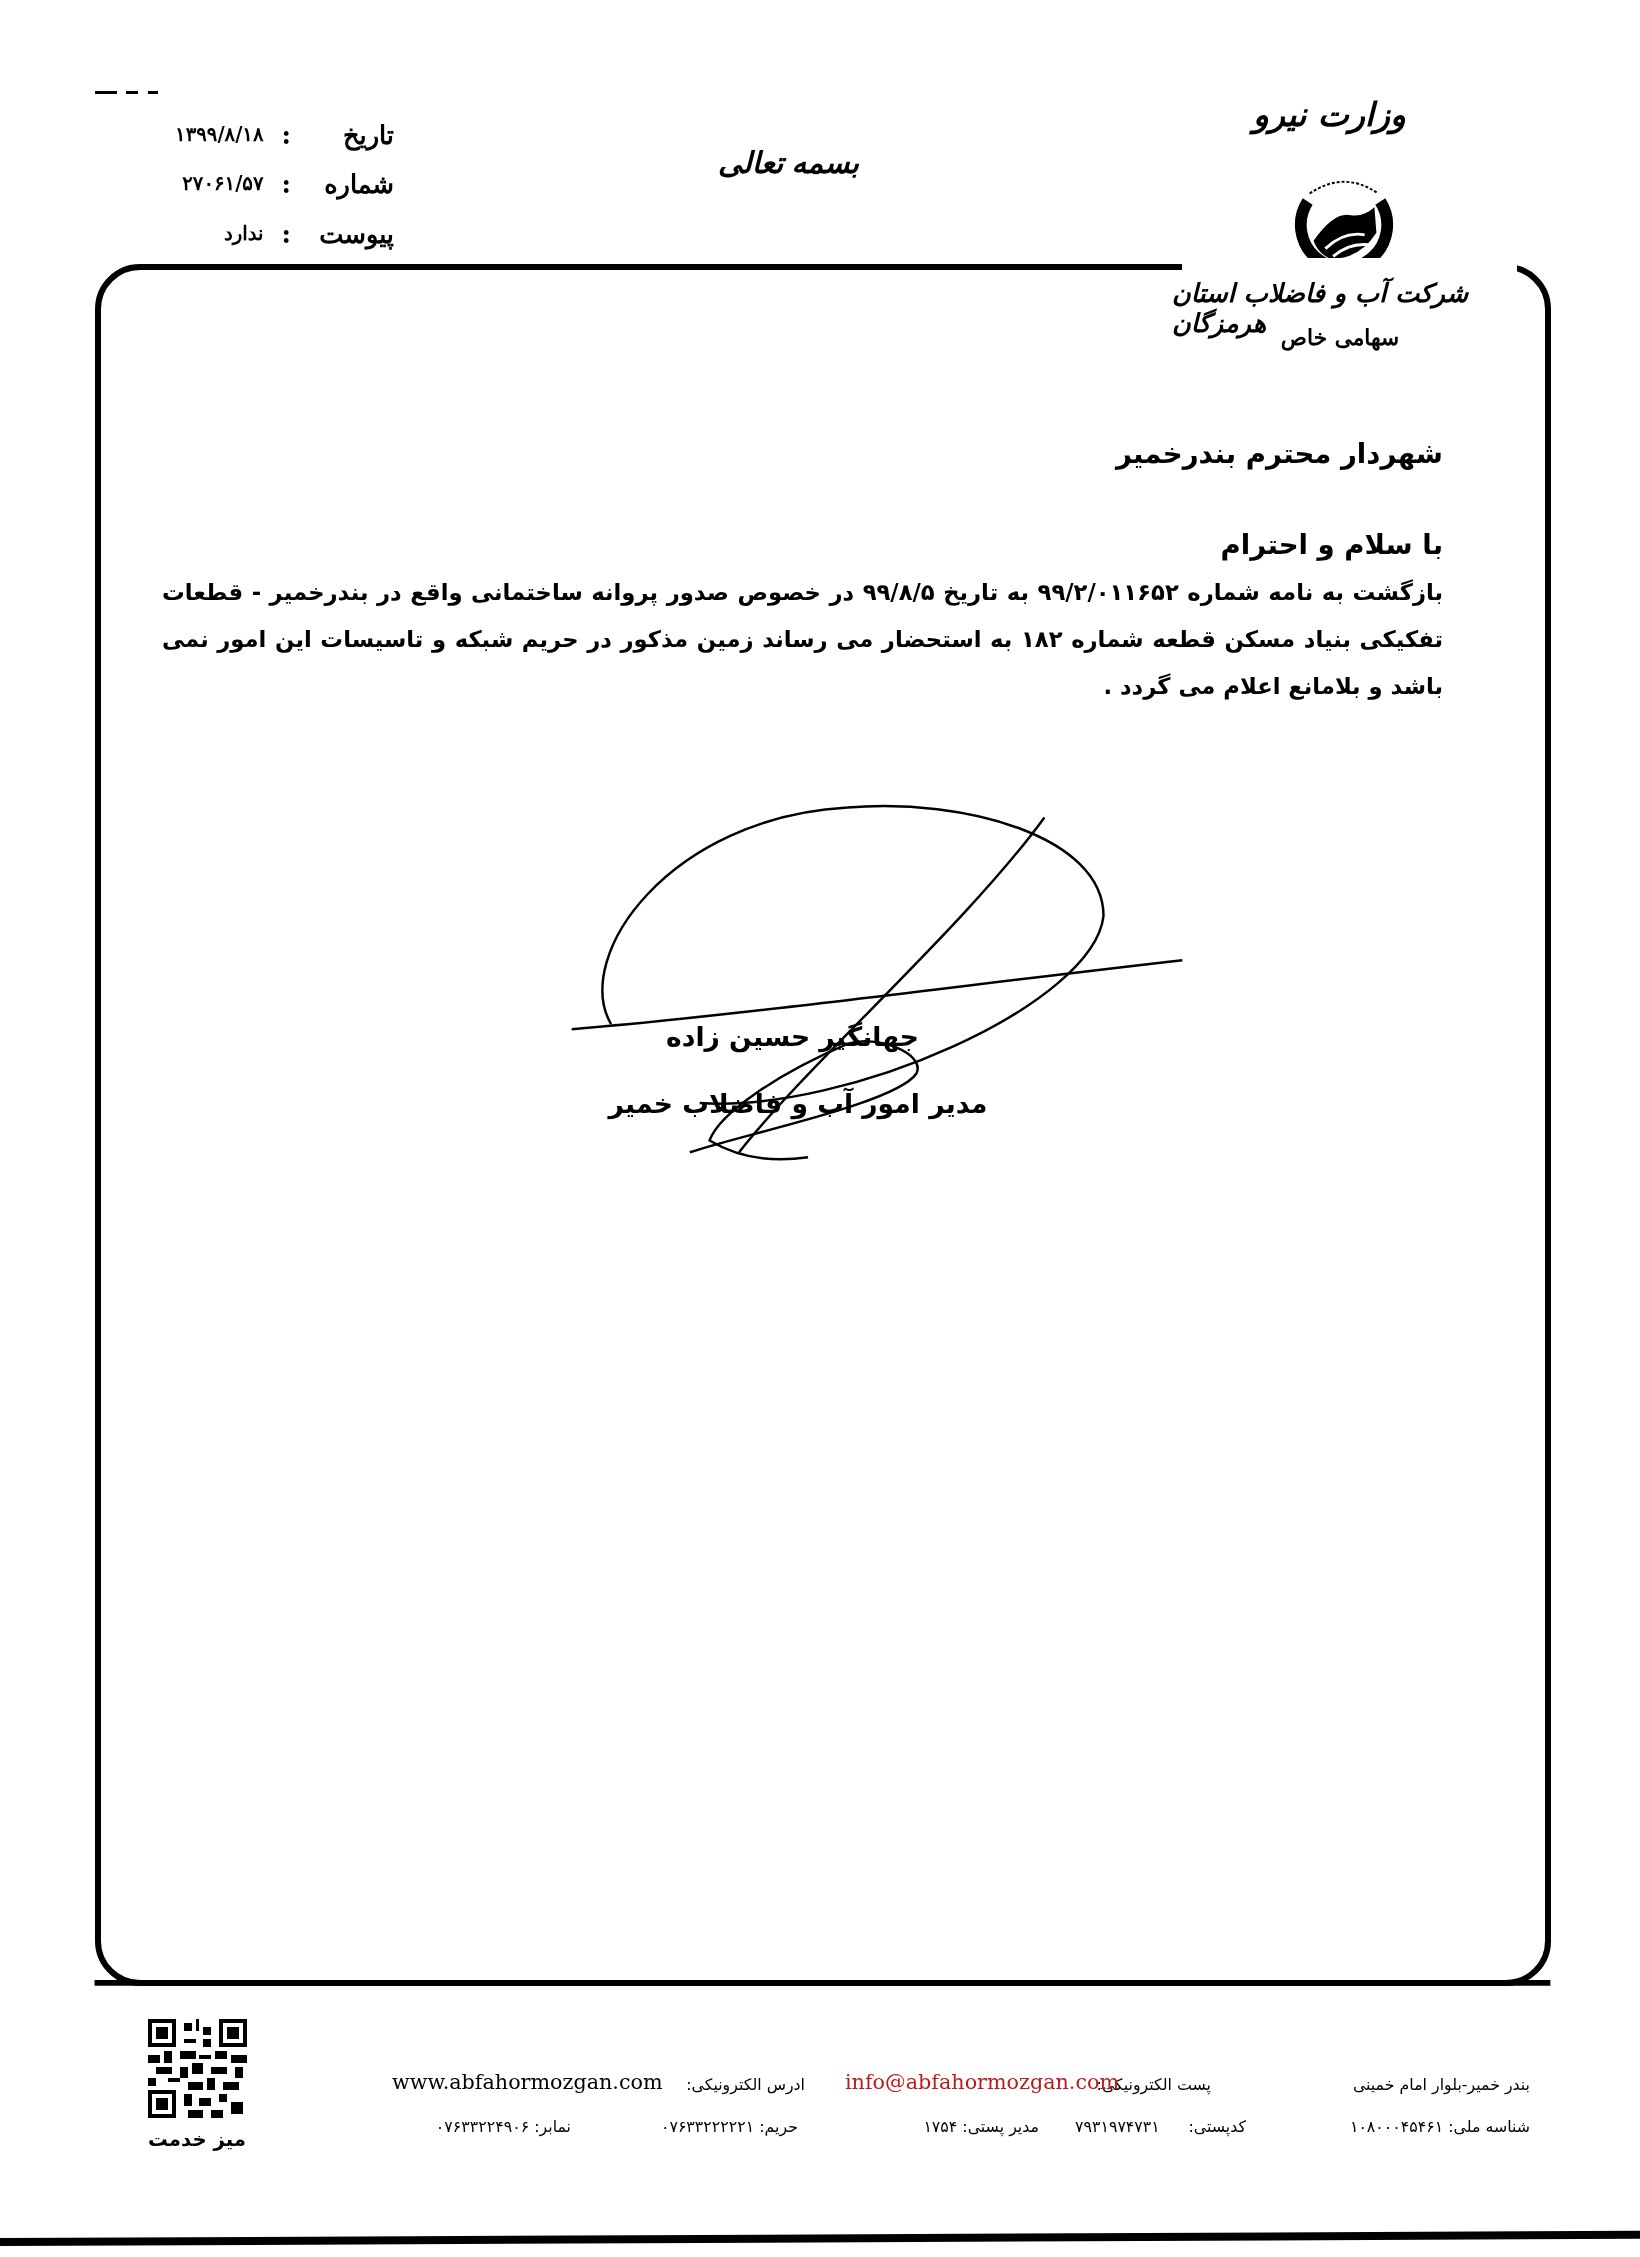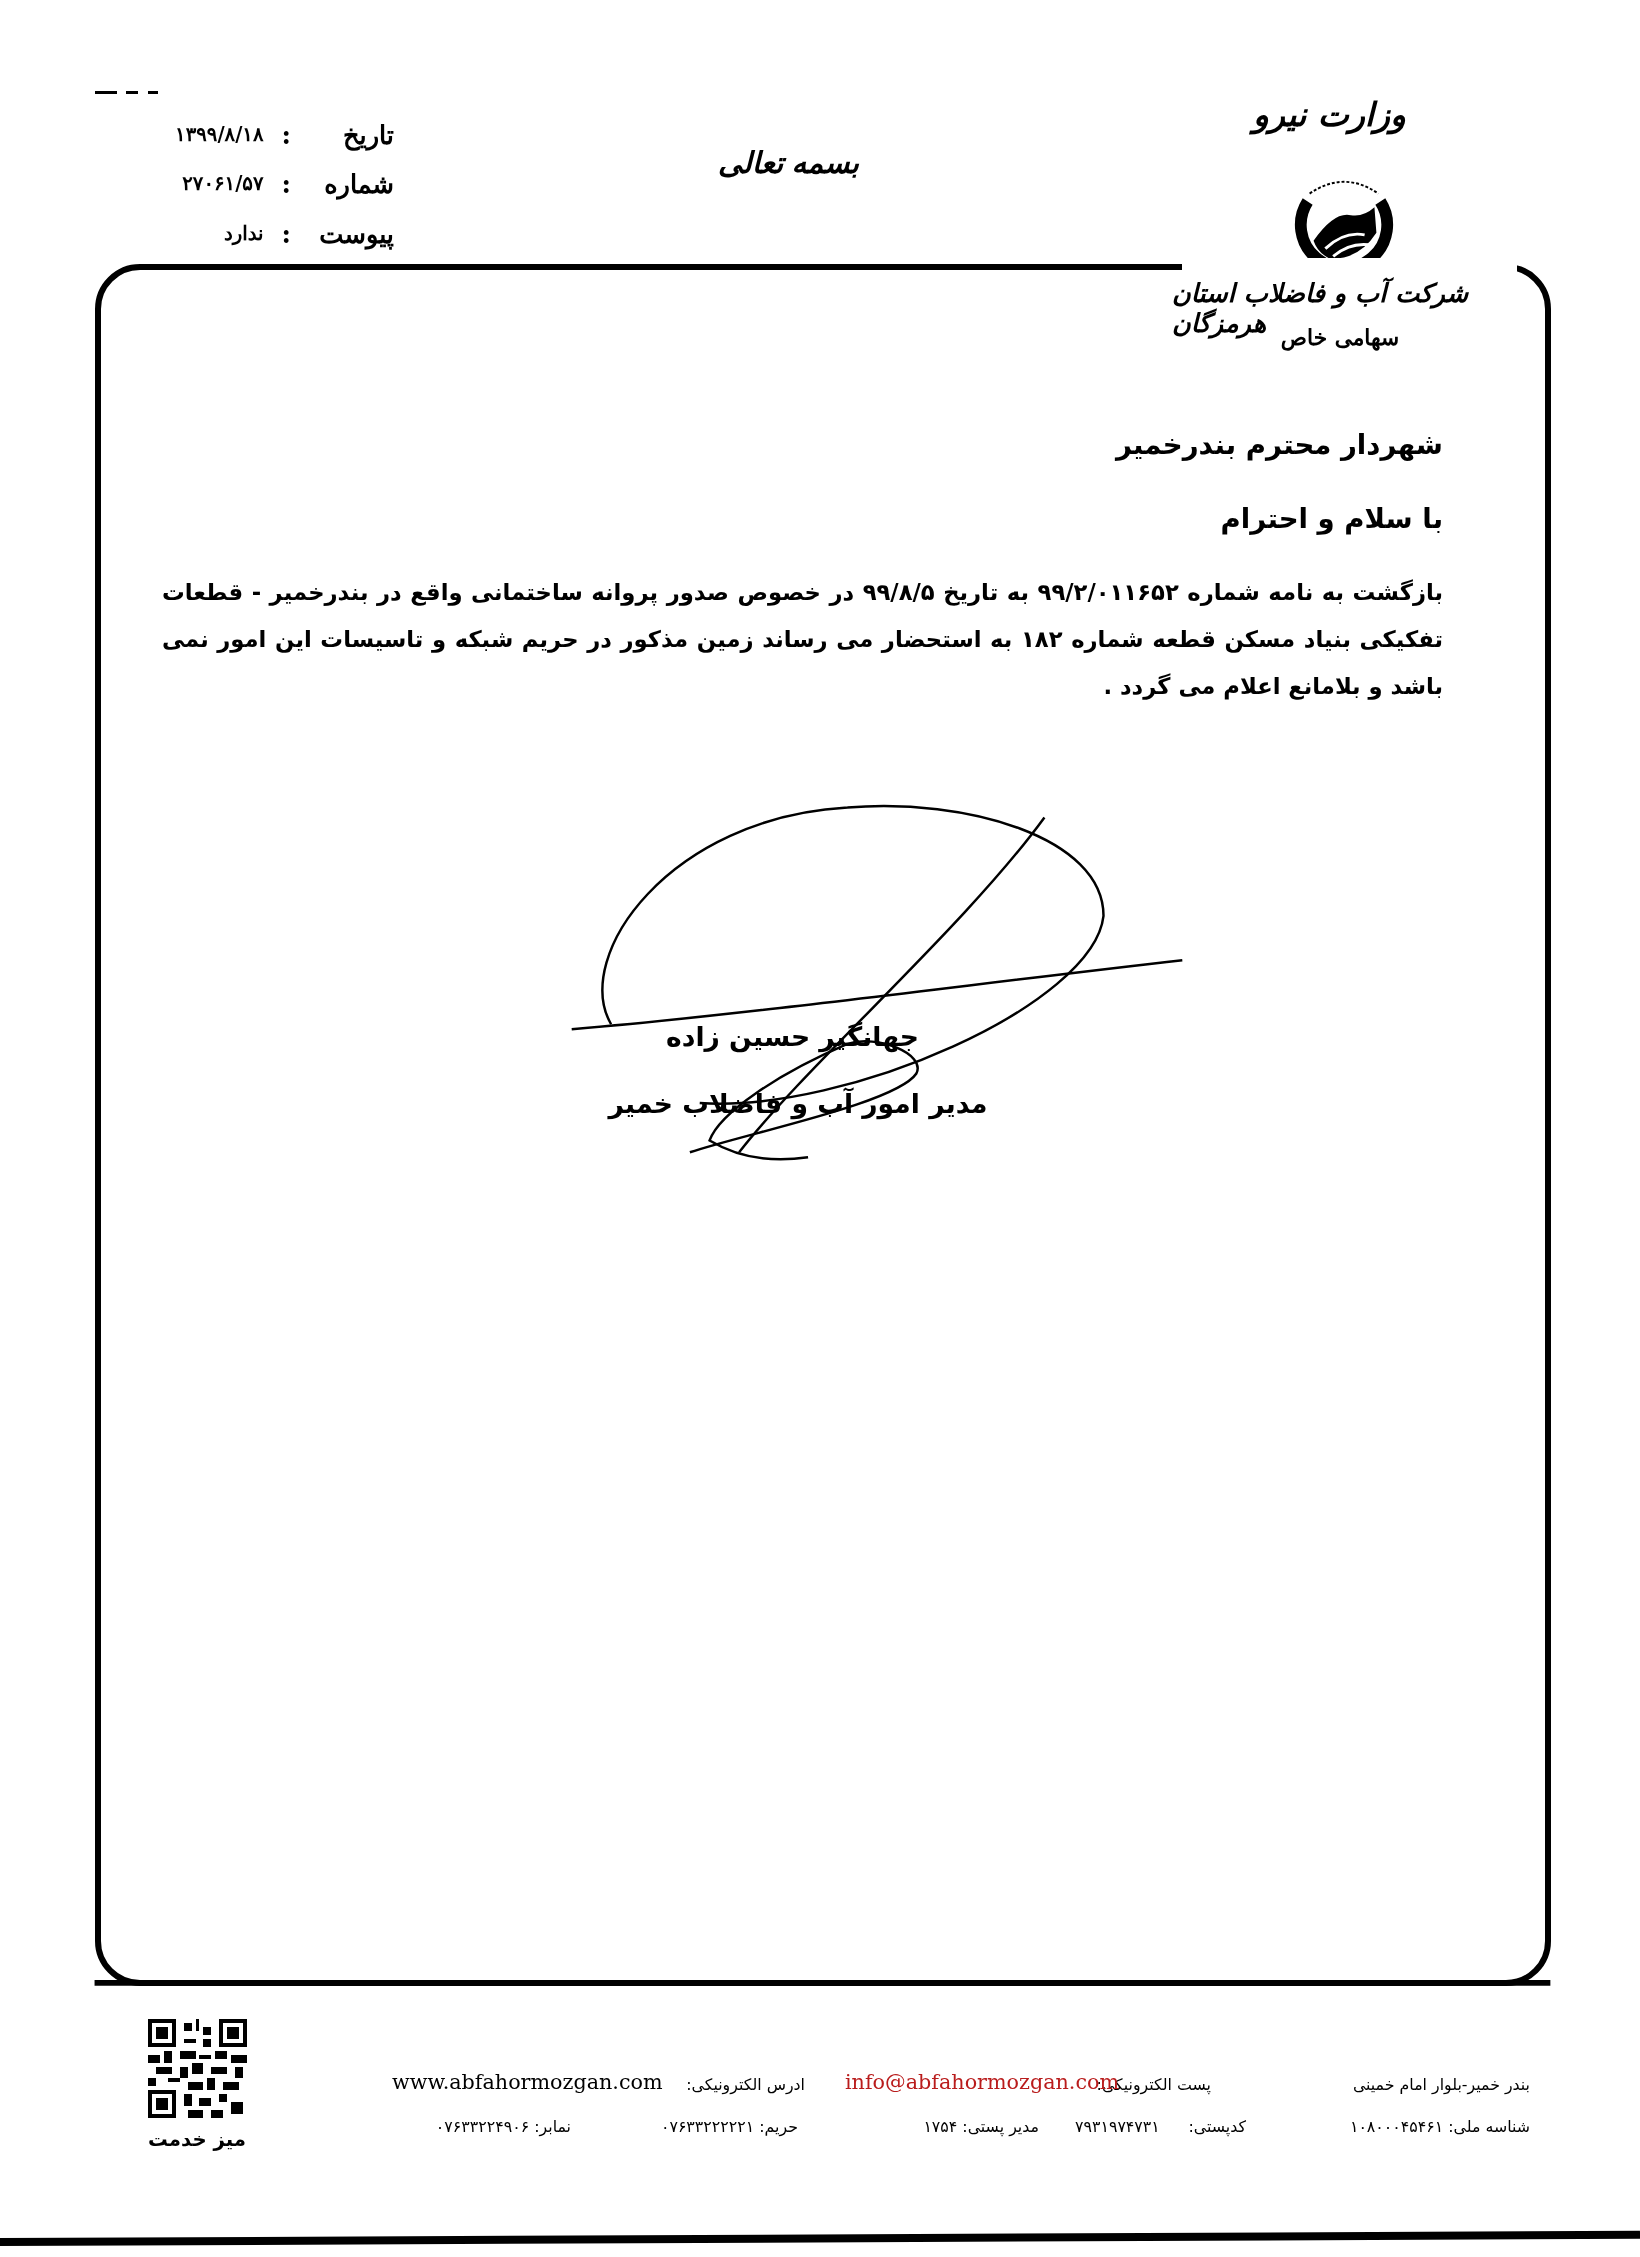--- a/index.html
+++ b/index.html
@@ -26,22 +26,22 @@
              font-family: "DejaVu Serif", serif; font-style: italic; font-weight: bold; font-size: 25.6px; }
   .company-type { left: 1271px; top: 325px; width: 138px; text-align: center;
                   font-family: "DejaVu Serif", serif; font-weight: bold; font-size: 21.7px; }
 
   
   .frame { left: 95px; top: 264px; width: 1456px; height: 1722px;
            border: 6.9px solid #000; border-radius: 45px; box-sizing: border-box; }
   .frame-gap { left: 1182px; top: 258px; width: 335px; height: 17.7px; background: #fff; }
 
   
-  .recipient { right: 197px; top: 428px; font-size: 27.6px; font-weight: bold; text-align: right; direction: rtl; }
-  .greeting { right: 197px; top: 502px; font-size: 27.6px; font-weight: bold; text-align: right; direction: rtl; }
+  .recipient { right: 197px; top: 437px; font-size: 27.6px; font-weight: bold; text-align: right; direction: rtl; }
+  .greeting { right: 197px; top: 528px; font-size: 27.6px; font-weight: bold; text-align: right; direction: rtl; }
   .body-text { right: 197px; top: 569px; width: 1281px; font-size: 22.7px; font-weight: bold;
                line-height: 47px; text-align: justify; text-align-last: right; direction: rtl; }
 
   .signer-name { left: 630px; top: 1021px; width: 325px; text-align: center;
                  font-size: 26.6px; font-weight: bold; direction: rtl; }
   .signer-title { left: 591px; top: 1088px; width: 414px; text-align: center;
                   font-size: 26.6px; font-weight: bold; direction: rtl; }
   .signature { left: 552px; top: 778px; width: 650px; height: 394px; pointer-events: none; }
 
   

